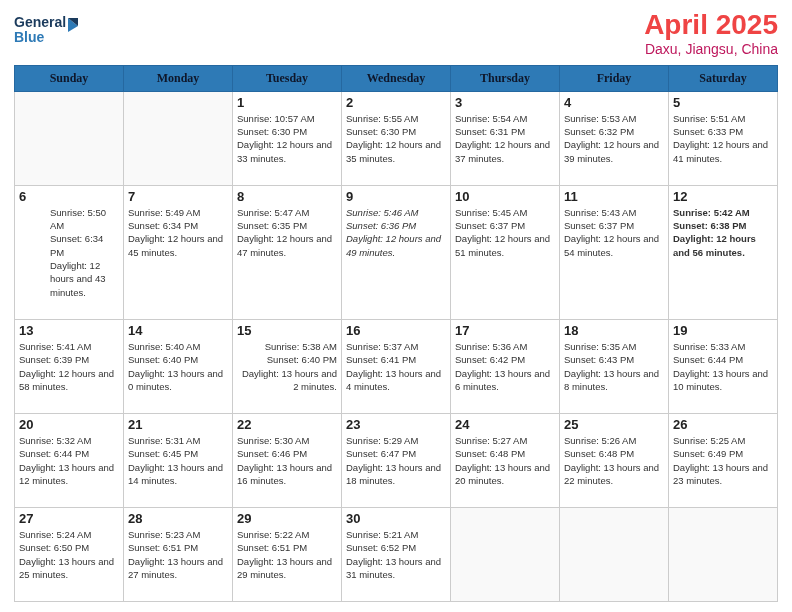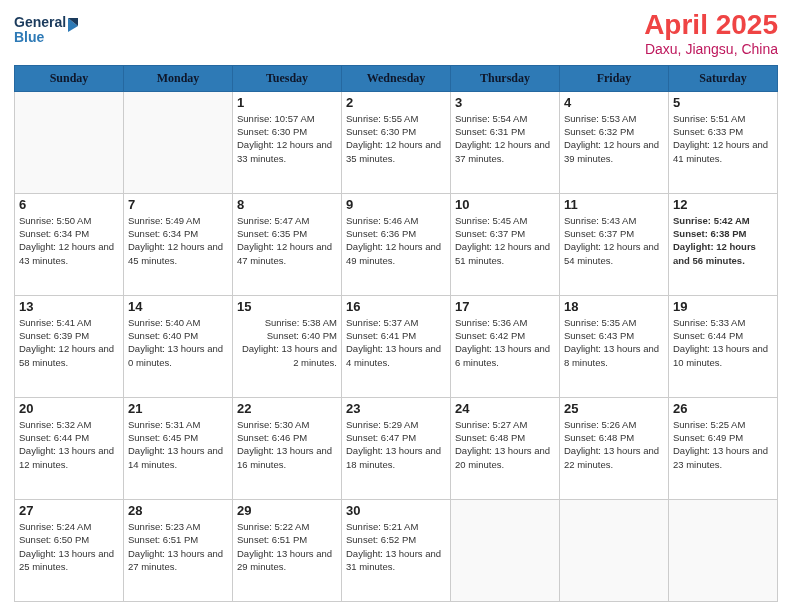--- a/index.html
+++ b/index.html
@@ -144,39 +144,39 @@
           <td>
             <div class="day-num">5</div>
             <div class="cell-text" style="white-space: pre-line;">Sunrise: 5:51 AM
 Sunset: 6:33 PM
 Daylight: 12 hours and 41 minutes.</div>
           </td>
         </tr>
         <tr>
           <td>
             <div class="day-num">6</div>
-            <div class="cell-text" style="white-space: pre-line;">Sunrise: 5:50 AM
+            <div class="cell-text" style="white-space: pre-line; margin-left: 31px;">Sunrise: 5:50 AM
 Sunset: 6:34 PM
 Daylight: 12 hours and 43 minutes.</div>
           </td>
           <td>
             <div class="day-num">7</div>
             <div class="cell-text" style="white-space: pre-line;">Sunrise: 5:49 AM
 Sunset: 6:34 PM
 Daylight: 12 hours and 45 minutes.</div>
           </td>
           <td>
             <div class="day-num">8</div>
             <div class="cell-text" style="white-space: pre-line;">Sunrise: 5:47 AM
 Sunset: 6:35 PM
 Daylight: 12 hours and 47 minutes.</div>
           </td>
           <td>
             <div class="day-num">9</div>
-            <div class="cell-text" style="white-space: pre-line;">Sunrise: 5:46 AM
+            <div class="cell-text" style="white-space: pre-line; font-style: italic;">Sunrise: 5:46 AM
 Sunset: 6:36 PM
 Daylight: 12 hours and 49 minutes.</div>
           </td>
           <td>
             <div class="day-num">10</div>
             <div class="cell-text" style="white-space: pre-line;">Sunrise: 5:45 AM
 Sunset: 6:37 PM
 Daylight: 12 hours and 51 minutes.</div>
           </td>
           <td>

